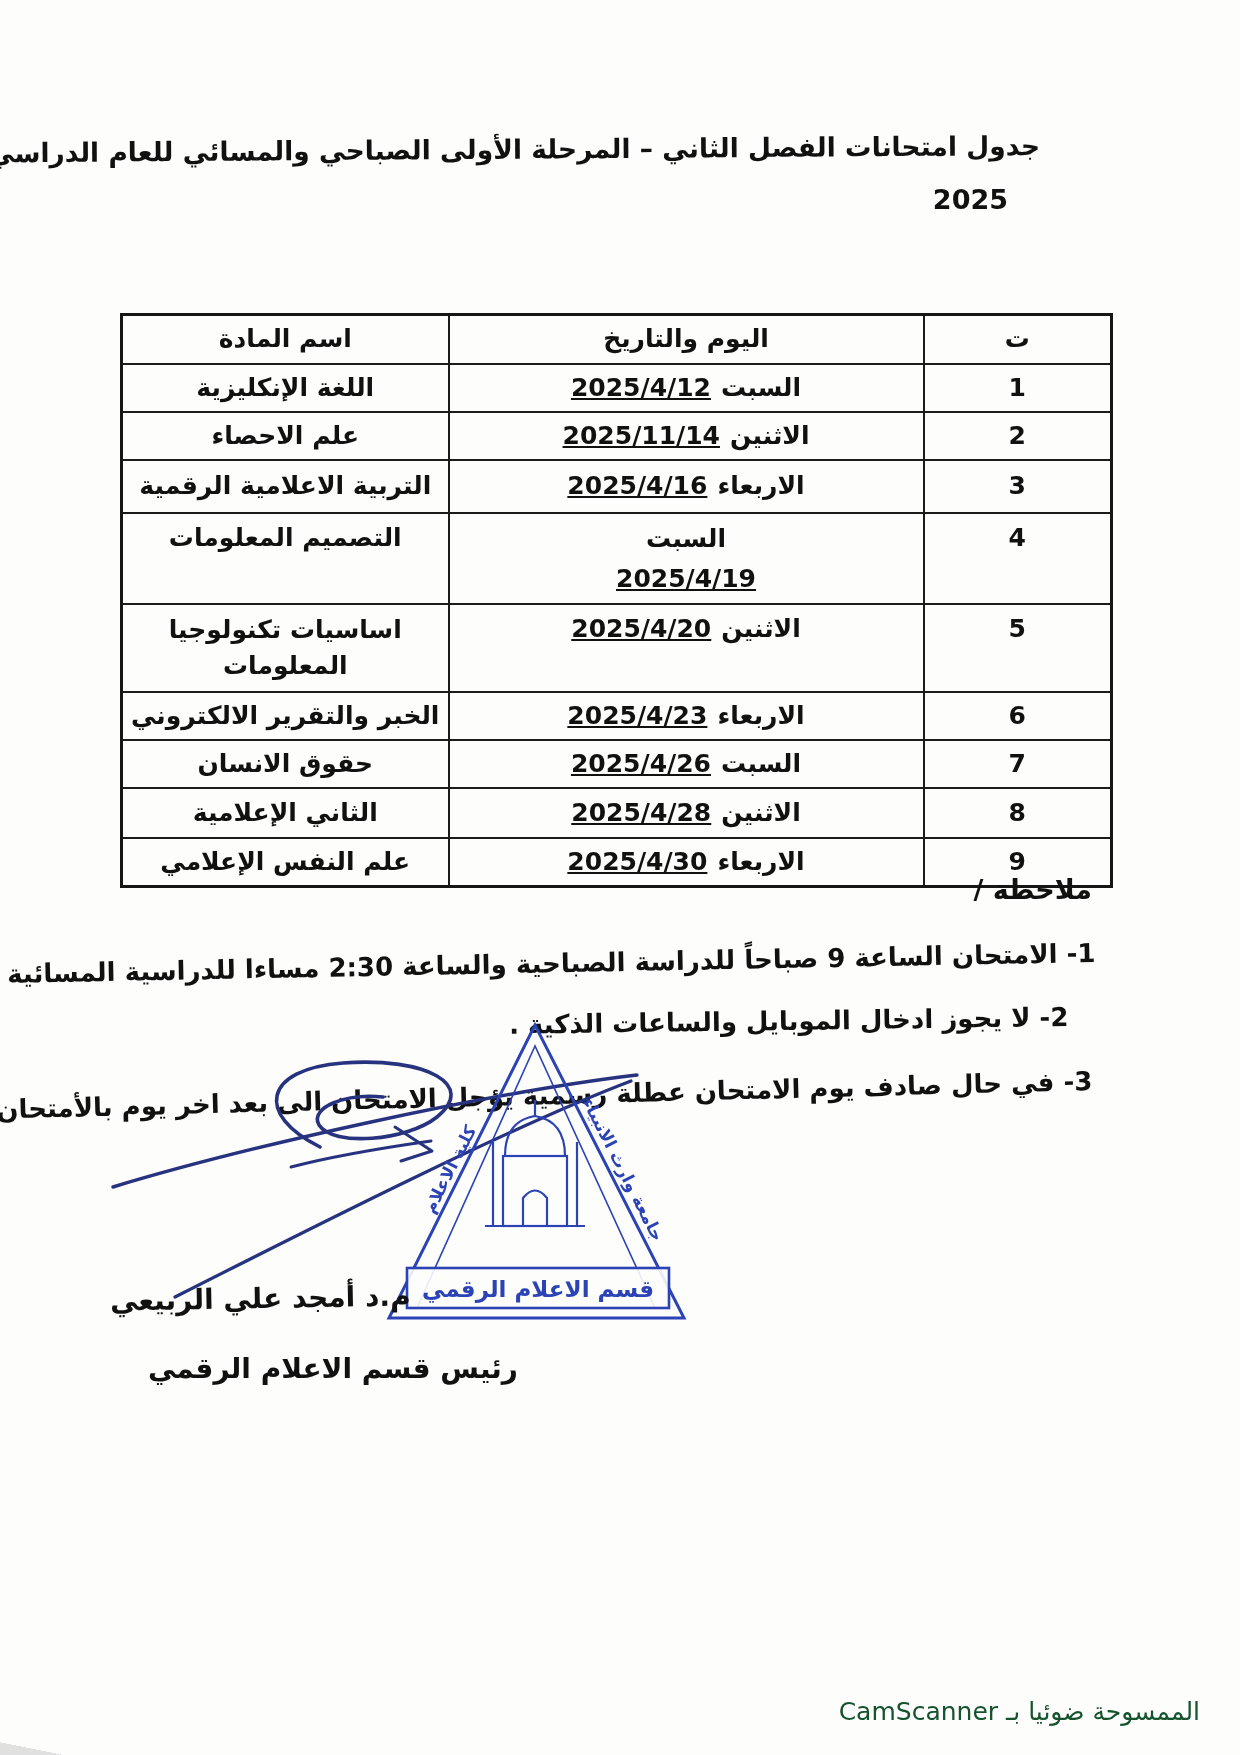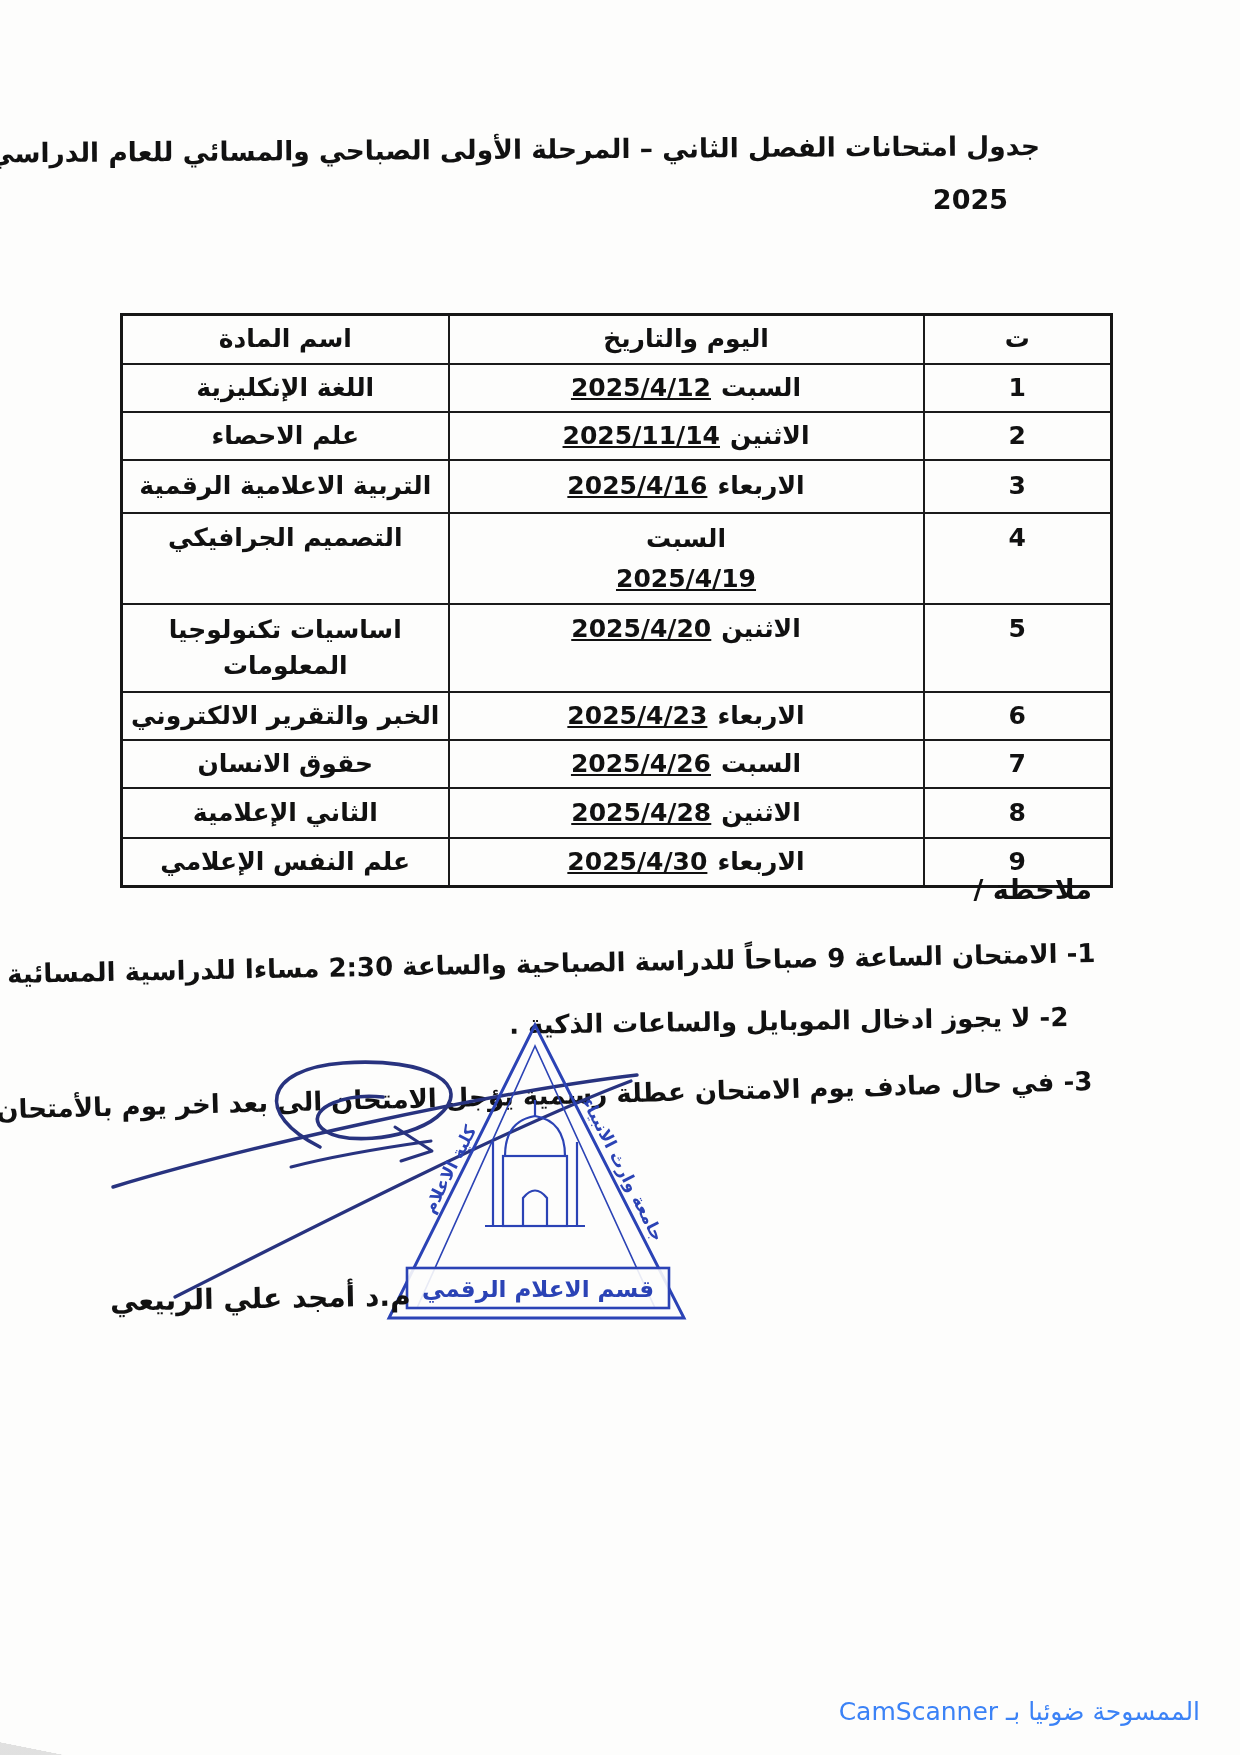--- a/index.html
+++ b/index.html
@@ -64,21 +64,21 @@
   .sig-name{
     position:absolute;top:1282px;left:110px;font-size:28px;font-weight:bold;
     white-space:nowrap;transform:rotate(-1deg);
   }
   .sig-title{
     position:absolute;top:1352px;left:148px;font-size:28px;font-weight:bold;
     white-space:nowrap;
   }
   
   .footer{
-    position:absolute;top:1697px;right:40px;font-size:25px;color:#3b82f6;
+    position:absolute;top:1697px;right:40px;font-size:25px;color:#14532d;
     white-space:nowrap;direction:rtl;
   }
   .scan-artifact{
     position:absolute;left:0;bottom:0;width:70px;height:14px;
     background:linear-gradient(to top right,#c9c9c9 45%,transparent 46%);
     opacity:.55;
   }
 </style>
 </head>
 <body>
@@ -116,21 +116,21 @@
         <td class="c-num">3</td>
         <td class="c-date"><span class="day">الاربعاء</span><span class="date-num">2025/4/16</span></td>
         <td class="c-subject">التربية الاعلامية الرقمية</td>
       </tr>
       <tr>
         <td class="c-num v-top">4</td>
         <td class="c-date stack v-top">
             <span class="day">السبت</span>
             <span class="date-num">2025/4/19</span>
           </td>
-        <td class="c-subject v-top">التصميم الجرافيكي</td>
+        <td class="c-subject v-top">التصميم المعلومات</td>
       </tr>
       <tr>
         <td class="c-num v-top">5</td>
         <td class="c-date v-top"><span class="day">الاثنين</span><span class="date-num">2025/4/20</span></td>
         <td class="c-subject"><span class="wrap-narrow">اساسيات تكنولوجيا المعلومات</span></td>
       </tr>
       <tr>
         <td class="c-num">6</td>
         <td class="c-date"><span class="day">الاربعاء</span><span class="date-num">2025/4/23</span></td>
         <td class="c-subject">الخبر والتقرير الالكتروني</td>
@@ -184,18 +184,19 @@
       </g>
 
       <rect x="22" y="248" width="262" height="40" fill="#fdfdfc" fill-opacity="0.9" stroke-width="2.6"></rect>
     </g>
     <text x="153" y="277" text-anchor="middle" font-size="23" font-weight="bold" fill="#2b43b5" font-family="DejaVu Sans, sans-serif">قسم الاعلام الرقمي</text>
     <text x="233" y="152" text-anchor="middle" font-size="17" font-weight="bold" fill="#2b43b5" font-family="DejaVu Sans, sans-serif" transform="rotate(63 233 152)">جامعة وارث الانبياء</text>
     <text x="70" y="152" text-anchor="middle" font-size="17" font-weight="bold" fill="#2b43b5" font-family="DejaVu Sans, sans-serif" transform="rotate(-63 70 152)">كلية الاعلام</text>
   </svg>
 
   <div class="sig-name">م.د أمجد علي الربيعي</div>
+  <div class="sig-title">رئيس قسم الاعلام الرقمي</div>
 
   <div class="footer">الممسوحة ضوئيا بـ CamScanner</div>
 
   <div class="scan-artifact"></div>
 
 </div>
 
 </body></html>

